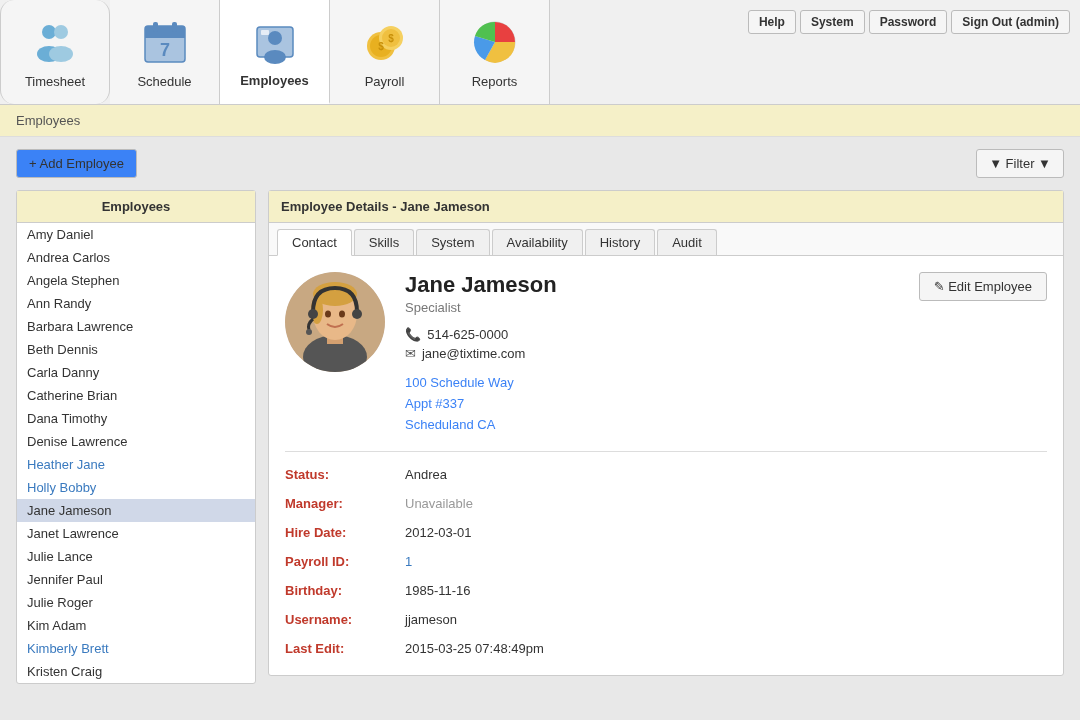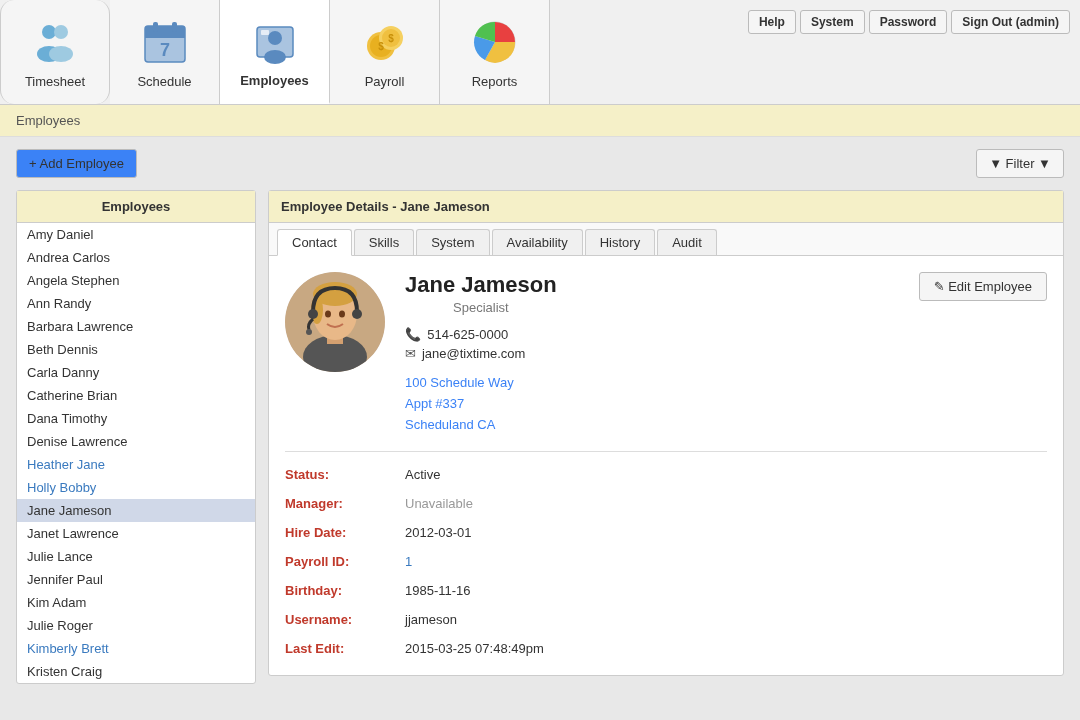--- a/index.html
+++ b/index.html
@@ -207,21 +207,20 @@
     #employee-name {
       font-size: 22px;
       font-weight: bold;
       color: #222;
       margin-bottom: 2px;
     }
     #employee-title {
       color: #777;
       font-size: 13px;
       margin-bottom: 12px;
-      margin-left: 48px;
     }
     #contact-info { margin-bottom: 12px; }
     .contact-row {
       display: flex;
       align-items: center;
       margin-bottom: 4px;
       font-size: 13px;
     }
     .contact-icon { margin-right: 6px; color: #555; }
     .address-block { font-size: 13px; line-height: 1.6; color: #3b82f6; margin-top: 8px; }
@@ -365,22 +364,22 @@
           <li>Carla Danny</li>
           <li>Catherine Brian</li>
           <li>Dana Timothy</li>
           <li>Denise Lawrence</li>
           <li class="link">Heather Jane</li>
           <li class="link">Holly Bobby</li>
           <li class="active">Jane Jameson</li>
           <li>Janet Lawrence</li>
           <li>Julie Lance</li>
           <li>Jennifer Paul</li>
+          <li>Julie Roger</li>
           <li>Kim Adam</li>
-          <li>Julie Roger</li>
           <li class="link">Kimberly Brett</li>
           <li>Kristen Craig</li>
         </ul>
     </div>
 
     <div id="detail-panel">
       <div id="detail-header">Employee Details - Jane Jameson</div>
       <div id="detail-tabs">
       <div class="detail-tab active">Contact</div>
           <div class="detail-tab">Skills</div>
@@ -447,21 +446,21 @@
 
           <div style="margin-left: 12px;">
             <button id="edit-btn">✎ Edit Employee</button>
           </div>
         </div>
 
         <hr id="detail-divider">
 
         <div id="details-grid" style="grid-template-columns: 120px 1fr;">
         <div class="detail-label">Status:</div>
-            <div class="detail-value">Active</div>
+            <div class="detail-value">Andrea</div>
             <div class="detail-label">Manager:</div>
             <div class="detail-value unavailable">Unavailable</div>
             <div class="detail-label">Hire Date:</div>
             <div class="detail-value">2012-03-01</div>
             <div class="detail-label">Payroll ID:</div>
             <div class="detail-value link">1</div>
             <div class="detail-label">Birthday:</div>
             <div class="detail-value">1985-11-16</div>
             <div class="detail-label">Username:</div>
             <div class="detail-value">jjameson</div>

